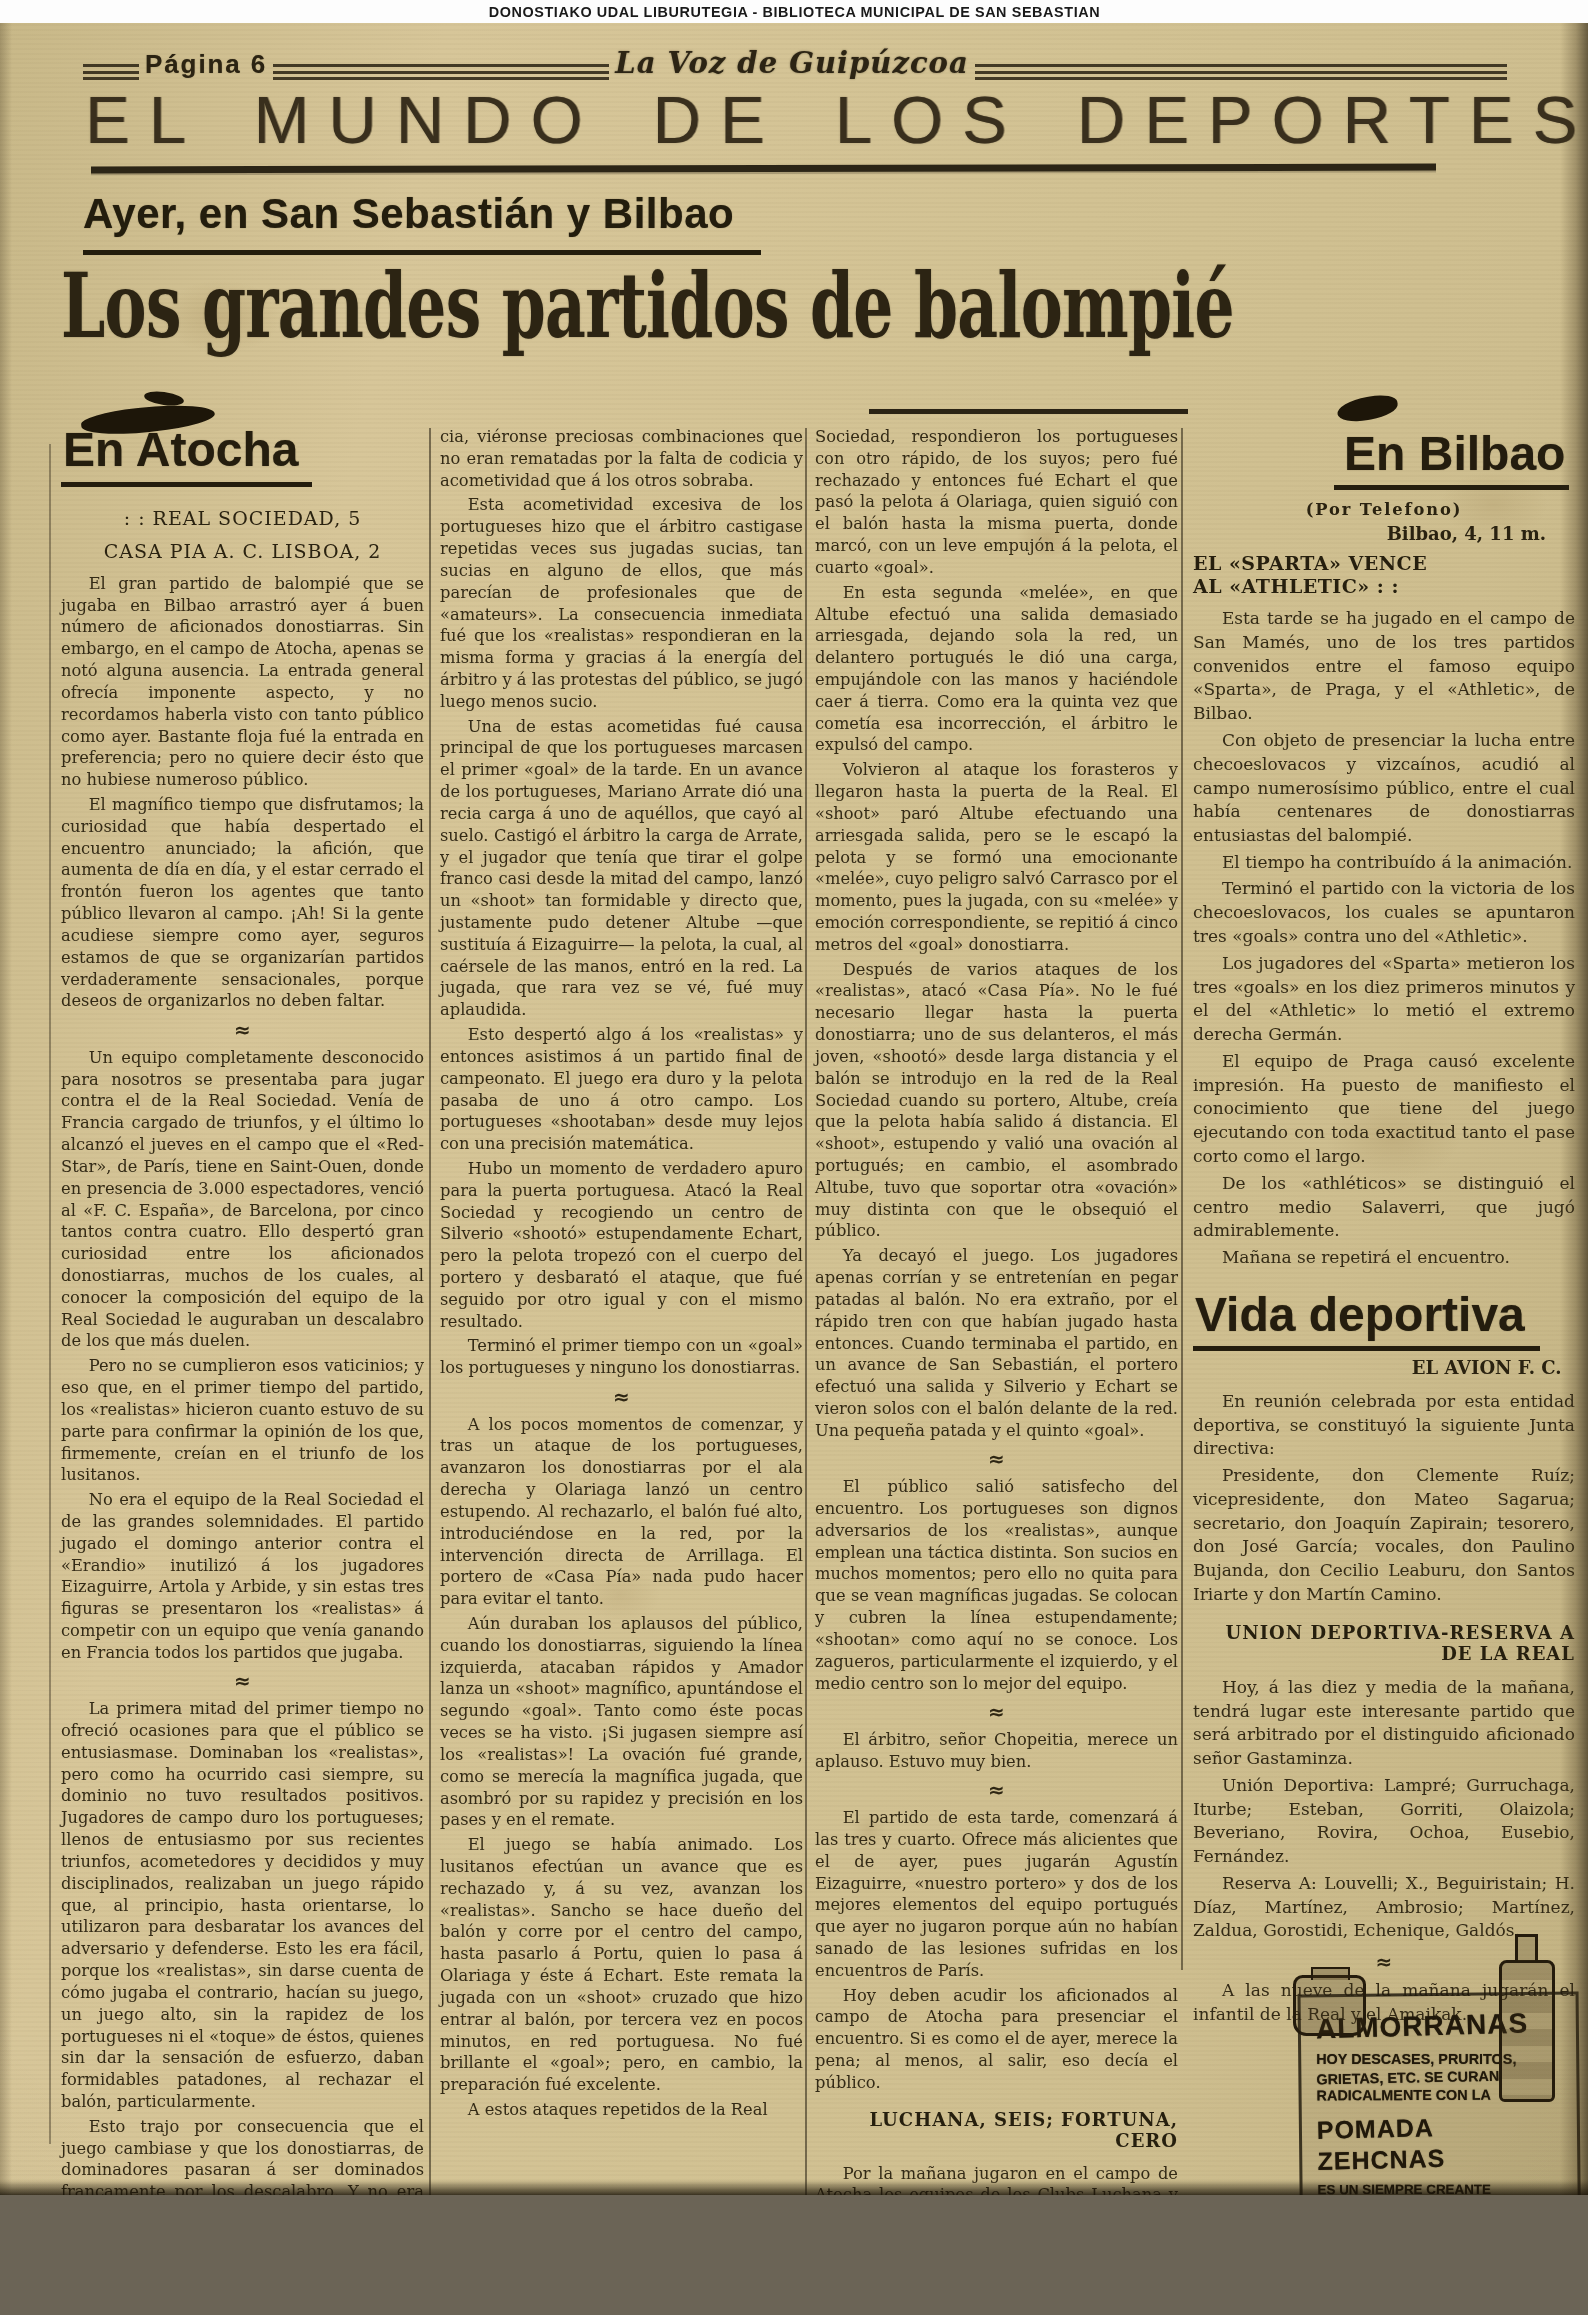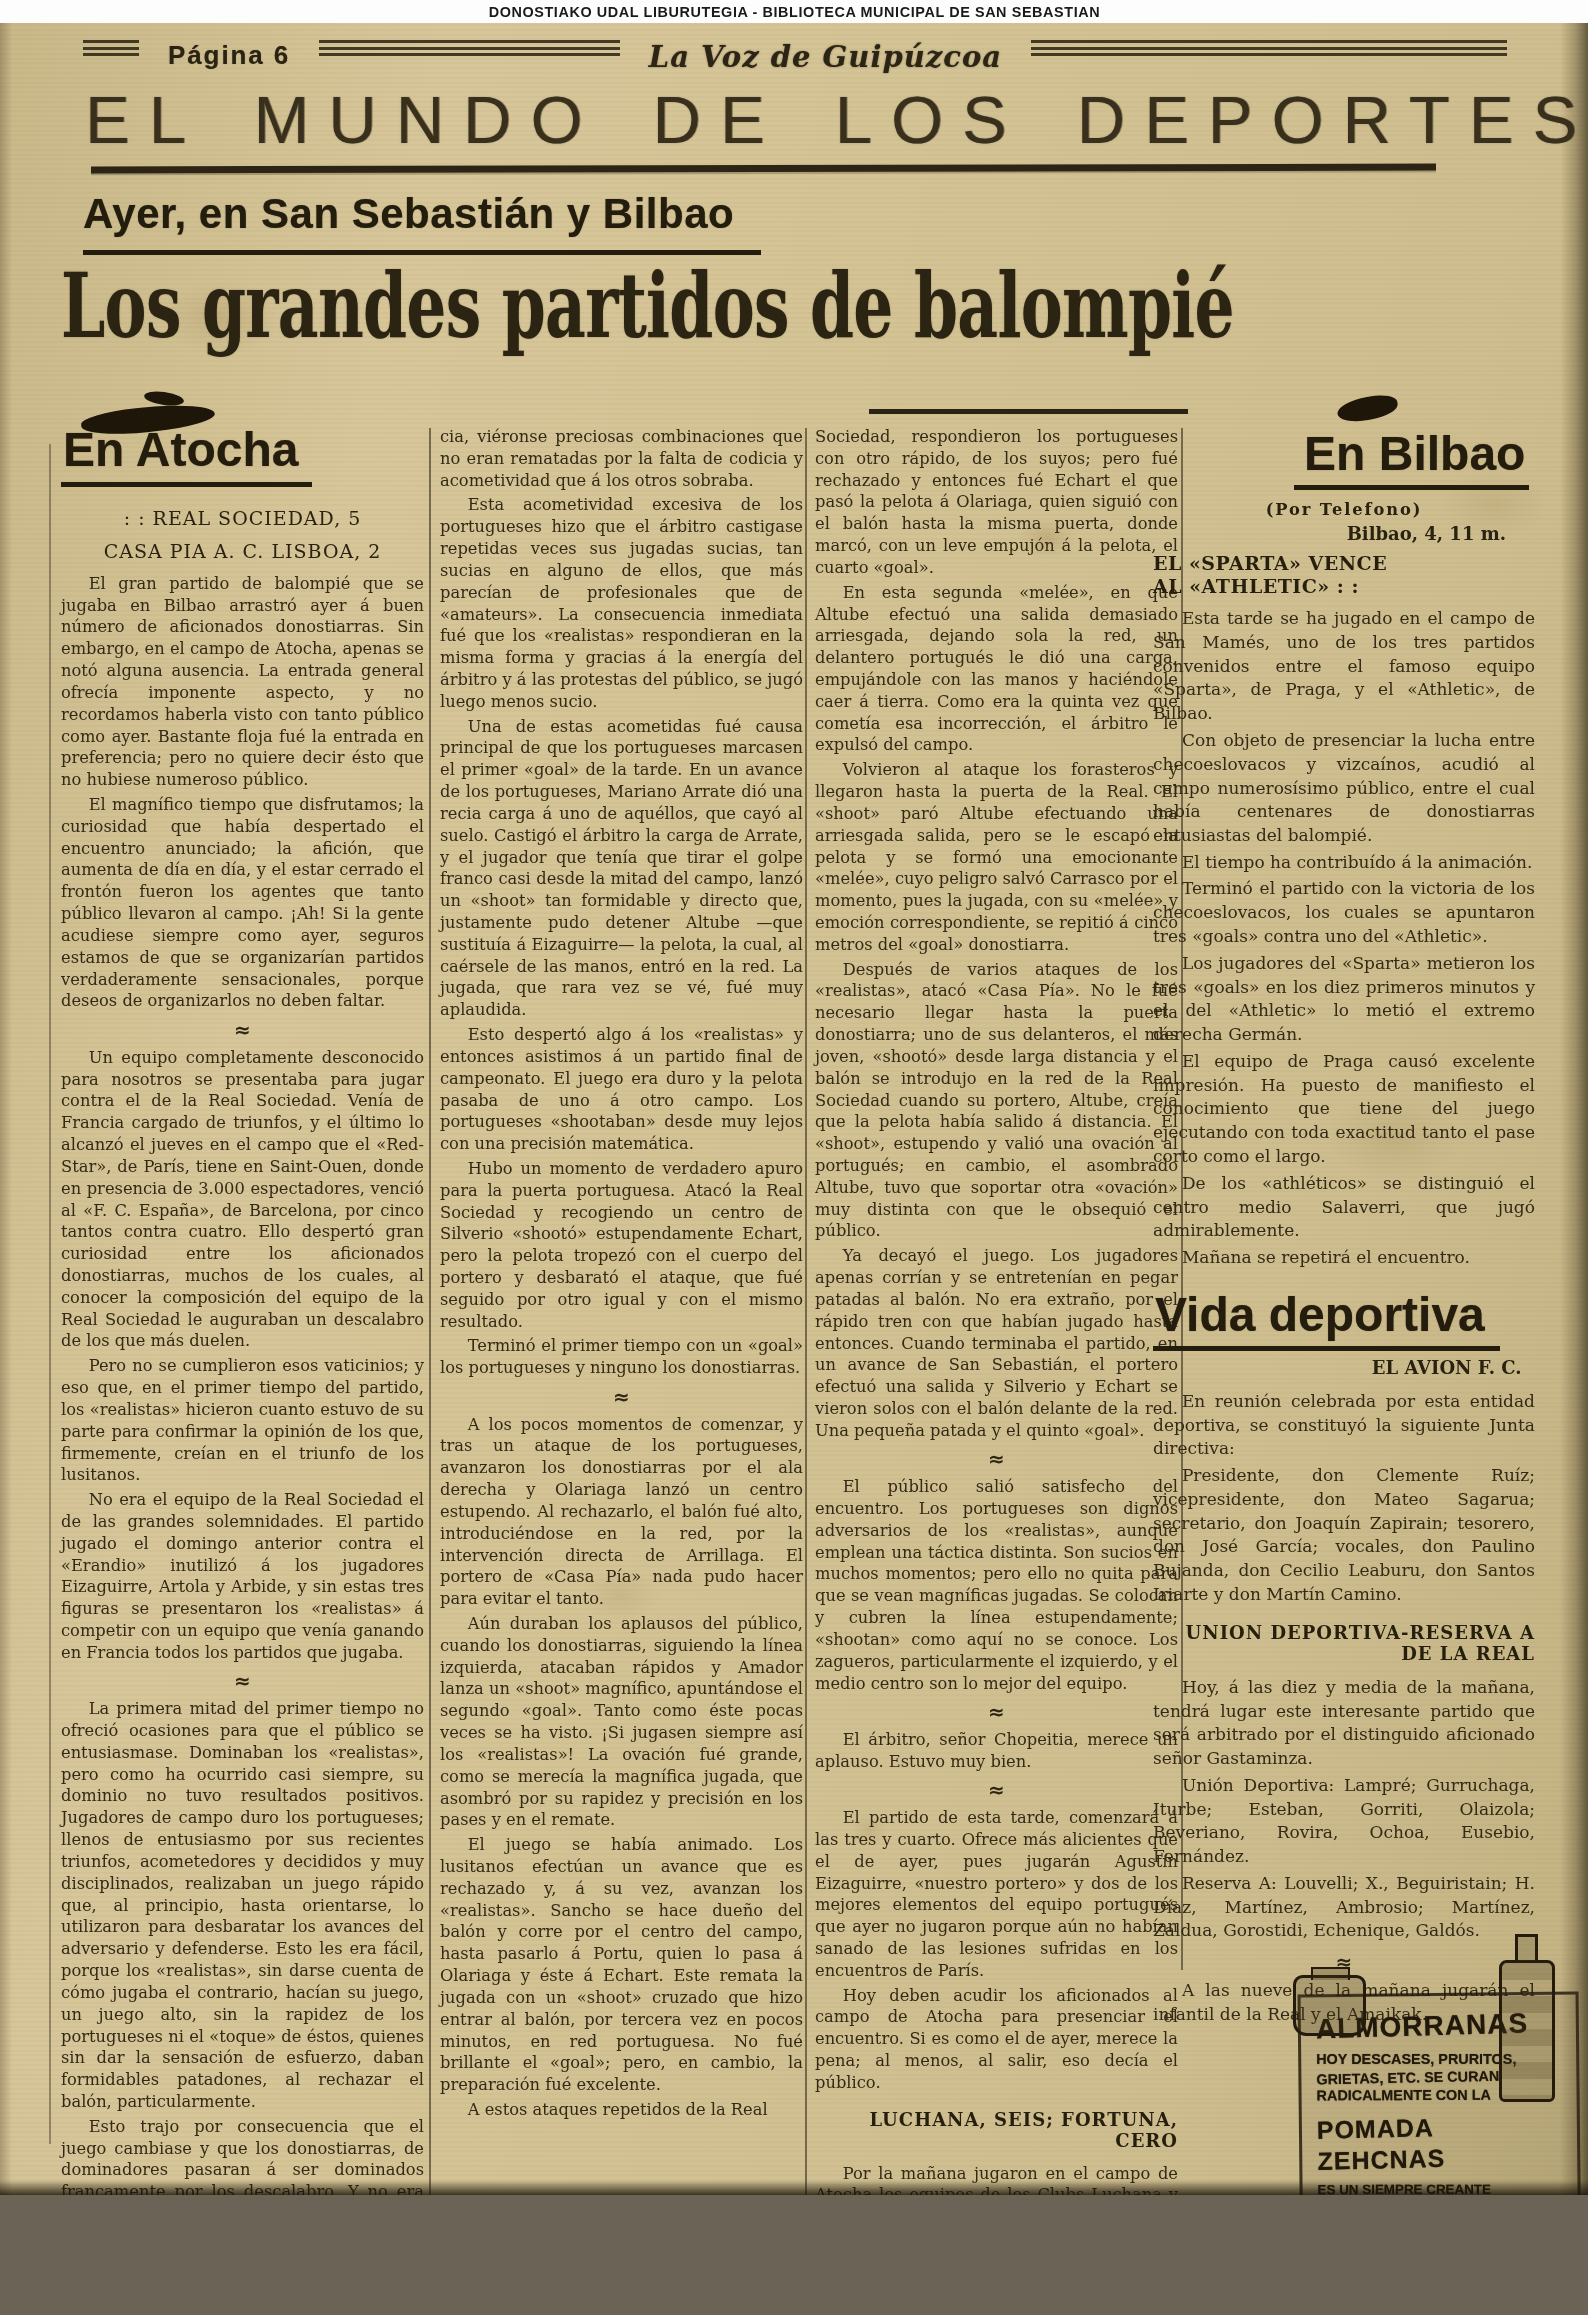--- a/index.html
+++ b/index.html
@@ -25,21 +25,21 @@
     background:linear-gradient(90deg,rgba(0,0,0,0),rgba(58,45,22,.30) 55%,rgba(40,31,15,.65));z-index:5;}
   .edge-left{position:absolute;top:0;left:0;width:11.5px;height:100%;
     background:linear-gradient(90deg,rgba(60,48,25,.28),rgba(0,0,0,0));z-index:5;}
   .edge-bottom{position:absolute;bottom:0;left:0;width:100%;height:15.4px;
     background:linear-gradient(0deg,rgba(25,19,8,.82),rgba(25,19,8,0));z-index:5;}
   .ink-blob{position:absolute;background:#1d1609;z-index:4;}
   .blob-a{left:81px;top:407px;width:134px;height:25px;border-radius:46% 60% 50% 55%;transform:rotate(-6deg);}
   .blob-a2{left:144px;top:392px;width:40px;height:13.4px;border-radius:50%;transform:rotate(8deg);}
   .blob-b{left:1337px;top:397px;width:61px;height:23px;border-radius:55% 45% 50% 50%;transform:rotate(-10deg);}
   
-  .mast{position:absolute;top:40px;left:83px;width:1424px;height:40px;display:flex;align-items:flex-start;gap:29px;z-index:2;}
+  .mast{position:absolute;top:40px;left:83px;width:1424px;height:40px;display:flex;align-items:flex-end;gap:6px;z-index:2;}
   .bar{height:16.3px;background:repeating-linear-gradient(180deg,#2f2716 0 2.9px,rgba(0,0,0,0) 2.9px 6.7px);opacity:.88;}
   .bar-a{width:56px;flex:none;}
   .bar-b{flex:1.2;}
   .bar-c{flex:1.9;}
   .page-label{font:700 26px "Liberation Sans",sans-serif;letter-spacing:1.9px;color:#2b2312;white-space:nowrap;
     text-shadow:0 0 1px rgba(43,35,18,.5);}
   .paper-name{font:italic 700 29px "DejaVu Serif",serif;letter-spacing:1px;color:#2c2414;white-space:nowrap;
     text-shadow:0 0 1.9px rgba(44,36,20,.55);}
   .section-title{position:absolute;top:81px;left:85px;margin:0;white-space:nowrap;
     font:400 67px "Liberation Sans",sans-serif;letter-spacing:19px;word-spacing:13.4px;color:#392f1d;
@@ -57,21 +57,21 @@
   .vrule{position:absolute;width:1.9px;background:rgba(40,32,18,.55);z-index:1;}
   .vr0{left:49px;top:444px;height:1700px;opacity:.7;}
   .vr1{left:429px;top:428px;height:1772px;}
   .vr2{left:805px;top:428px;height:1792px;}
   .vr3{left:1181px;top:428px;height:1542px;}
   
   .col{position:absolute;top:426px;width:363px;font-size:16.3px;line-height:1.34;text-align:justify;z-index:2;}
   .col1{left:61px;}
   .col2{left:440px;}
   .col3{left:815px;}
-  .col4{left:1153px;width:382px;font-size:17px;line-height:1.4;}
+  .col4{left:1193px;width:382px;font-size:17px;line-height:1.4;}
   .col p{margin:0 0 2.9px;}
   .col .p{text-indent:1.7em;}
   .col .cont{text-indent:0;}
   .sep{text-align:center;margin:4.8px 0 2.9px;font-family:"DejaVu Sans",sans-serif;font-weight:700;font-size:20px;color:#2e2613;}
   .sub{margin:15.4px 0 11.5px;text-align:right;font:700 18px "DejaVu Serif",serif;letter-spacing:1px;color:#261f0e;}
   .atocha-h,.bilbao-h,.vida-h{font-family:"Liberation Sans",sans-serif;font-weight:700;color:#241d0e;
     text-shadow:0 0 1px rgba(36,29,14,.55);margin:0;}
   .atocha-h{display:inline-block;font-size:48px;line-height:1;border-bottom:5.8px solid #241d0e;padding:0 13.4px 7.7px 1.9px;margin-bottom:13.4px;}
   .score{ text-align:center;font-weight:400;font-size:19px;letter-spacing:1px;margin:8px 0;color:#2a2210;}
   .score-first{margin-top:5.8px;}

